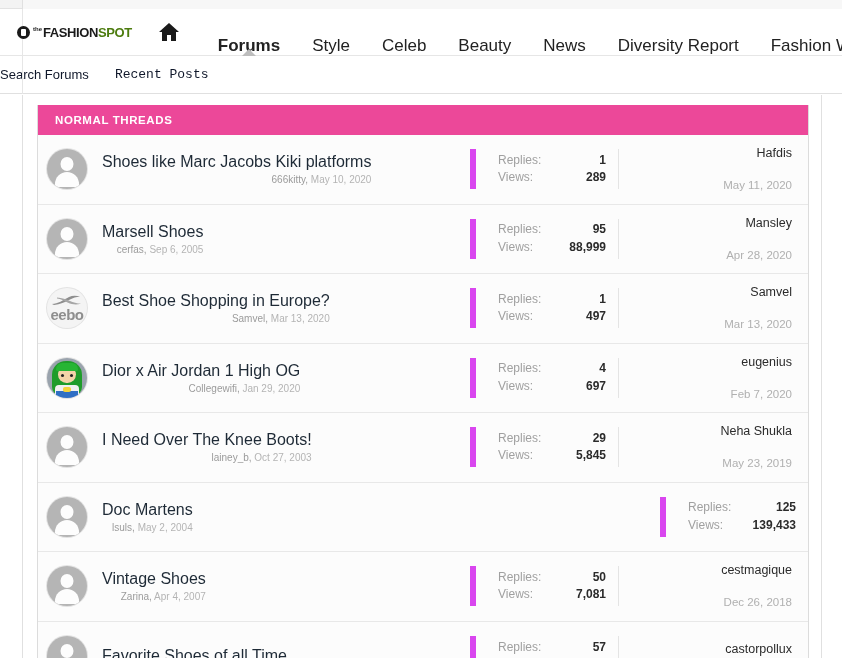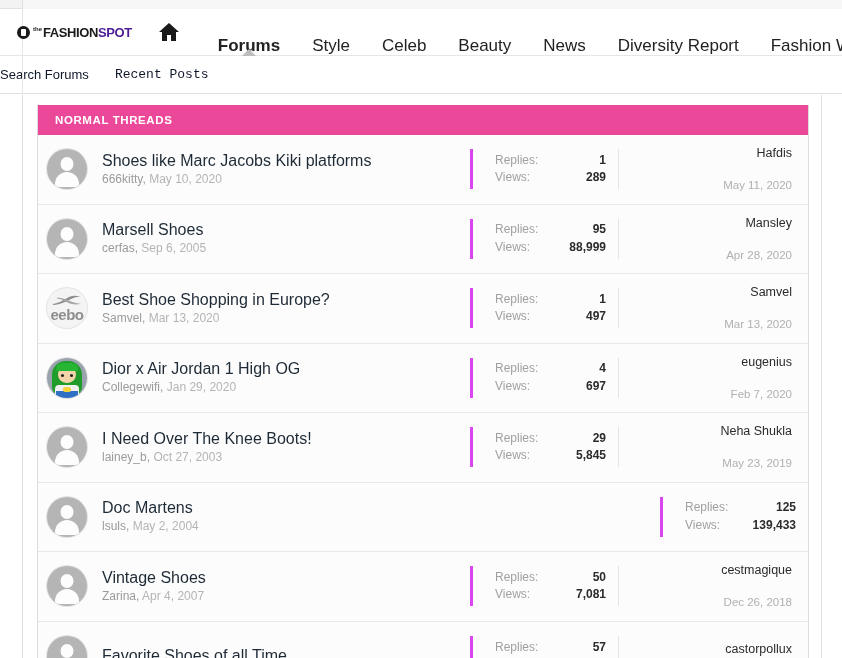--- a/index.html
+++ b/index.html
@@ -44,21 +44,21 @@
   }
   .logo-text { display:flex; align-items:baseline; line-height:1; }
   .logo-the {
     font-size:6px; color:#1a1a1a; font-weight:700;
     position:relative; top:-6px; margin-right:1px; letter-spacing:0;
   }
   .logo-fashion {
     font-size:13px; font-weight:700; color:#1a1a1a; letter-spacing:-0.4px;
   }
   .logo-spot {
-    font-size:13px; font-weight:700; color:#4c1d95; letter-spacing:-0.4px;
+    font-size:13px; font-weight:700; color:#4d7c0f; letter-spacing:-0.4px;
   }
 
   .home-icon { margin-left:26px; width:24px; height:47px; display:flex; align-items:center; justify-content:center; cursor:pointer;}
 
   .nav { display:flex; align-items:center; height:47px; margin-left:22px; }
   .nav-item {
     position:relative; height:47px; display:flex; align-items:flex-end;
     padding:0 16px; font-size:17px; color:#222; cursor:pointer;
     white-space:nowrap;
   }
@@ -143,27 +143,27 @@
   .anime-eye-r { position:absolute; left:23px; top:16px; width:3px; height:3px; background:#222; border-radius:50%;}
   .anime-body { position:absolute; left:8px; bottom:0; width:24px; height:13px; background:#f0f0f0; border-radius:4px 4px 0 0;}
   .anime-skirt { position:absolute; left:9px; bottom:0; width:22px; height:7px; background:#2f6fc4;}
   .anime-bow { position:absolute; left:16px; bottom:6px; width:8px; height:5px; background:#f5d33a; border-radius:2px;}
 
   .titles { min-width:0; }
   .thread-title {
     font-size:16px; color:#1e2a36; line-height:1.25; cursor:pointer;
     white-space:nowrap; overflow:hidden; text-overflow:ellipsis;
   }
-  .thread-meta { margin-top:1px; font-size:12px; line-height:1.3; }
+  .thread-meta { margin-top:1px; font-size:10px; line-height:1.3;text-align:right; }
   .meta-author { color:#9b9b9b; cursor:pointer; }
   .meta-date { color:#b4b4b4; }
 
   .stats {
     width:148px; flex:none; padding-left:22px;
-    border-left:3px solid #d946ef; height:40px;
+    border-left:6px solid #d946ef; height:40px;
     display:flex; flex-direction:column; justify-content:center;
   }
   .stat-line { display:flex; justify-content:space-between; line-height:1.45; padding-right:12px;}
   .stat-label { font-size:12px; color:#a0a0a0; }
   .stat-value { font-size:12px; color:#2b2b2b; font-weight:700; }
 
   .lastpost {
     width:190px; flex:none; padding-right:16px; text-align:right;
     border-left:1px solid #e4e4e4; height:40px;
     display:flex; flex-direction:column; justify-content:center;gap:14px;

